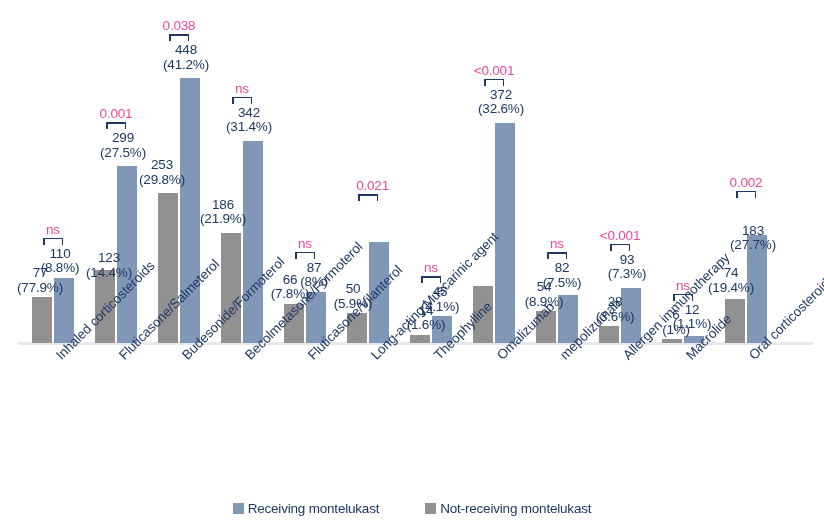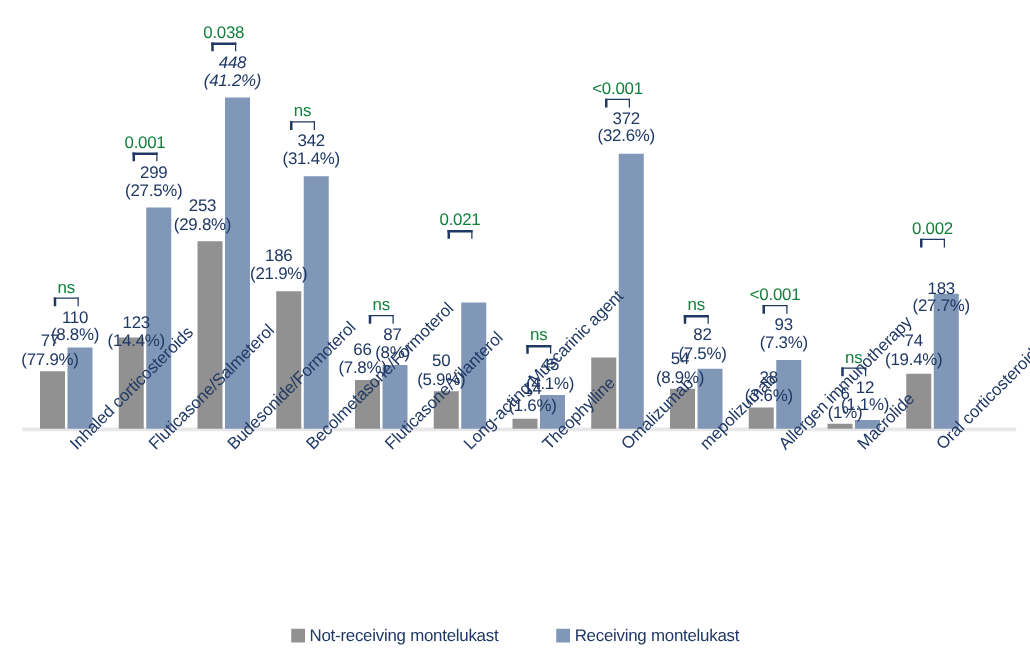--- a/index.html
+++ b/index.html
@@ -29,21 +29,21 @@
     position:absolute;text-align:center;white-space:nowrap;
     font-size:13.5px;line-height:14.5px;color:#1f3864;
     letter-spacing:-0.2px;
   }
   .vlab .num{display:block;}
   .vlab .pct{display:block;}
 
   
   .sig{position:absolute;white-space:nowrap;text-align:center;}
   .sig .plab{
-    font-size:13.5px;line-height:14px;color:#15803d;display:block;
+    font-size:13.5px;line-height:14px;color:#ec4899;display:block;
     letter-spacing:-0.2px;
   }
   .sig .bracket{
     position:relative;display:block;height:7px;margin-top:1px;
   }
   .sig .bracket .top{
     position:absolute;left:0;right:0;top:0;height:1.5px;background:#1f3864;
   }
   .sig .bracket .lt,.sig .bracket .rt{
     position:absolute;top:0;width:1.5px;height:7px;background:#1f3864;
@@ -126,21 +126,21 @@
         </div>
         <div class="group" style="left: 158px; width: 42px;">
           <div style="position: absolute; left: 0px; top: 342px; width: 42px; height: 1px;">
             <div class="bar gray" style="height: 149.649px; background: rgb(145, 145, 145); position: absolute; bottom: 0px; left: 0px;"></div>
             <div class="bar blue" style="height: 264.992px; background: rgb(129, 151, 184); position: absolute; bottom: 0px; left: 22px;"></div>
           </div>
           <div class="vlab" style="width: 70px; left: -31px; top: 158.35px;">
             <span class="num">253</span>
             <span class="pct">(29.8%)</span>
           </div>
-          <div class="vlab" style="width: 70px; left: -7px; top: 43.008px; font-style: italic;">
+          <div class="vlab" style="width: 70px; left: -7px; top: 43.008px;">
             <span class="num">448</span>
             <span class="pct">(41.2%)</span>
           </div>
           <div class="sig" style="left: 0px; top: 19.008px; width: 42px;">
             <span class="plab">0.038</span>
             <span class="bracket" style="margin-left: 11px; margin-right: 11px;">
               <span class="top"></span>
               <span class="lt"></span>
               <span class="rt"></span>
             </span>
@@ -192,21 +192,21 @@
         </div>
         <div class="group" style="left: 347px; width: 42px;">
           <div style="position: absolute; left: 0px; top: 342px; width: 42px; height: 1px;">
             <div class="bar gray" style="height: 29.575px; background: rgb(145, 145, 145); position: absolute; bottom: 0px; left: 0px;"></div>
             <div class="bar blue" style="height: 100.555px; background: rgb(129, 151, 184); position: absolute; bottom: 0px; left: 22px;"></div>
           </div>
           <div class="vlab" style="width: 70px; left: -29px; top: 282.425px;">
             <span class="num">50</span>
             <span class="pct">(5.9%)</span>
           </div>
-          <div class="sig" style="left: 0px; top: 169px; width: 42px;">
+          <div class="sig" style="left: 0px; top: 179px; width: 42px; text-align: right;">
             <span class="plab">0.021</span>
             <span class="bracket" style="margin-left: 11px; margin-right: 11px;">
               <span class="top"></span>
               <span class="lt"></span>
               <span class="rt"></span>
             </span>
           </div>
         </div>
         <div class="group" style="left: 410px; width: 42px;">
           <div style="position: absolute; left: 0px; top: 342px; width: 42px; height: 1px;">
@@ -349,22 +349,22 @@
       <div class="xlab" style="left: 431px; top: 6px;">Theophylline</div>
       <div class="xlab" style="left: 494px; top: 6px;">Omalizumab</div>
       <div class="xlab" style="left: 557px; top: 6px;">mepolizumab</div>
       <div class="xlab" style="left: 620px; top: 6px;">Allergen immunotherapy</div>
       <div class="xlab" style="left: 683px; top: 6px;">Macrolide</div>
       <div class="xlab" style="left: 746px; top: 6px;">Oral corticosteroid</div>
     </div>
 
   <div class="legend">
     <div class="legend-item">
+      <span class="swatch blue"></span>
+      <span class="legend-text">Receiving montelukast</span>
+    </div>
+    <div class="legend-item">
       <span class="swatch gray"></span>
       <span class="legend-text">Not-receiving montelukast</span>
     </div>
-    <div class="legend-item">
-      <span class="swatch blue"></span>
-      <span class="legend-text">Receiving montelukast</span>
-    </div>
   </div>
 
 </div>
 
 </body></html>

